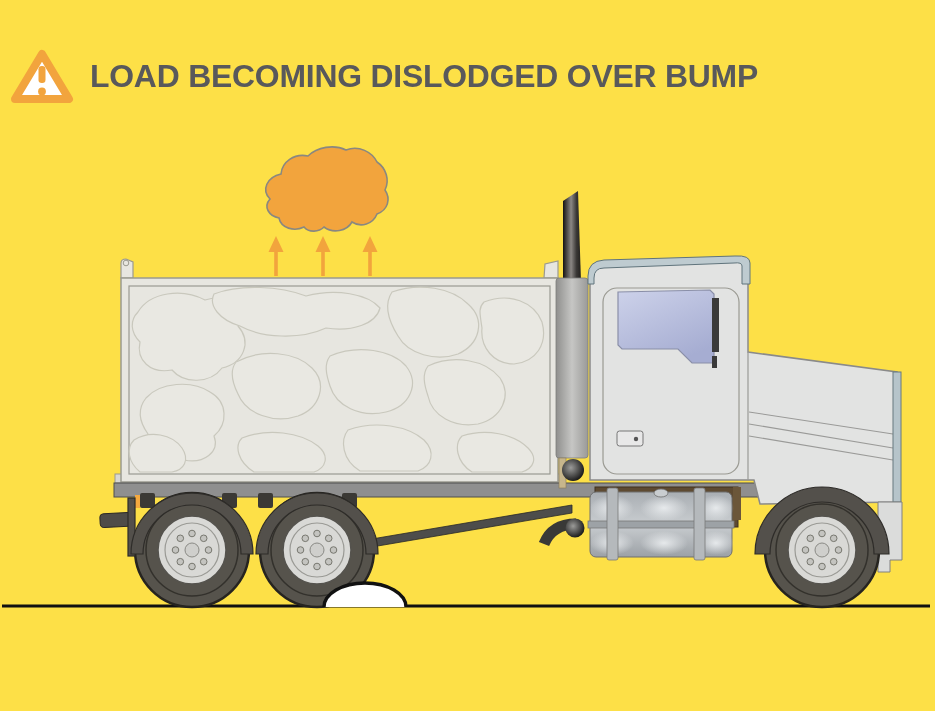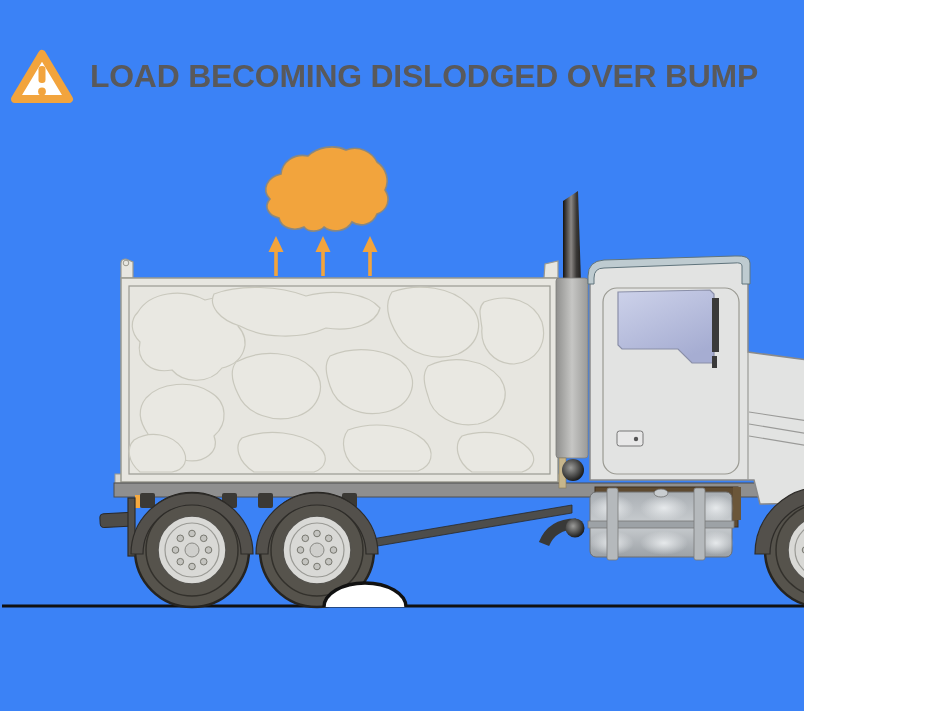--- a/index.html
+++ b/index.html
@@ -1,20 +1,20 @@
 <!DOCTYPE html>
 <html><head>
 <meta charset="utf-8">
 <style>
   html, body { margin: 0; padding: 0; background: #ffffff; }
   #stage {
     position: relative;
-    width: 804px;
+    width: 935px;
     height: 711px;
-    background: #3b82f6;
+    background: #fde047;
     overflow: hidden;
     font-family: "Liberation Sans", "DejaVu Sans", sans-serif;
   }
   svg { display: block; }
   .title-text {
     font-family: "Liberation Sans", "DejaVu Sans", sans-serif;
     font-weight: bold;
     font-size: 31px;
     fill: #59595B;
     letter-spacing: -0.2px;

